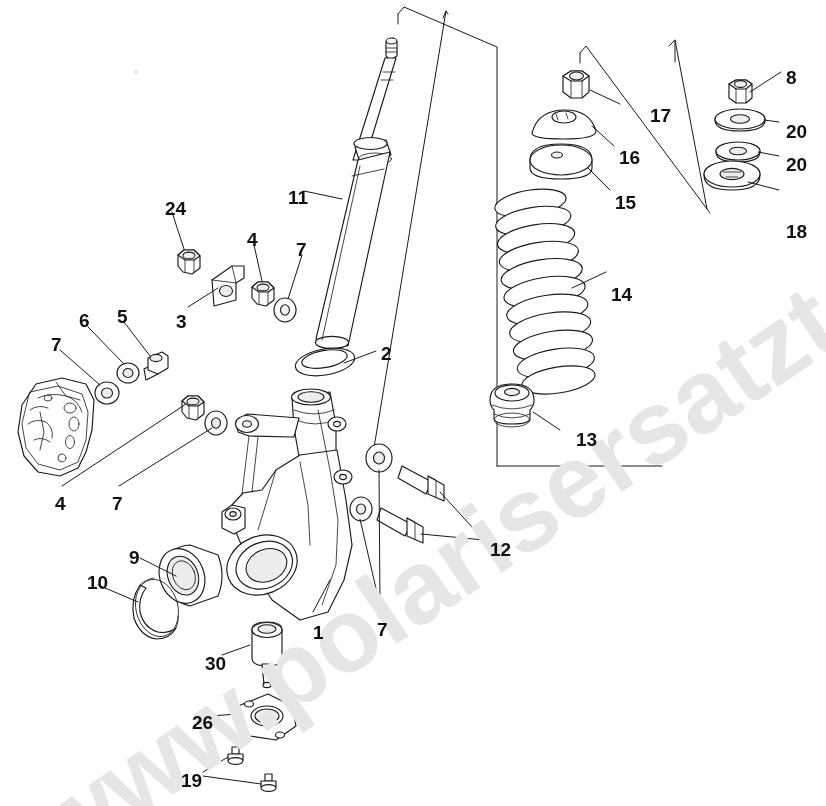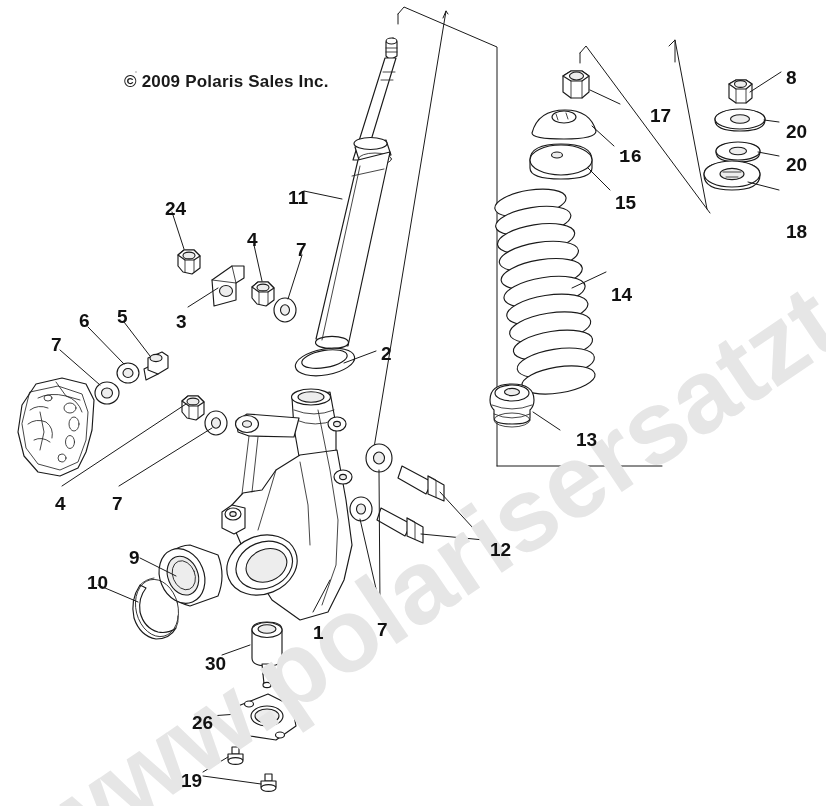--- a/index.html
+++ b/index.html
@@ -419,21 +419,20 @@
       <line class="lead" x1="779" y1="156" x2="758" y2="152"></line>
 
       <line class="lead" x1="779" y1="190" x2="748" y2="182"></line>
     </g>
   </svg>
 
   <div class="watermark-layer">
     <div class="watermark-text" style="left:10px; top:790px; transform: rotate(-34deg);">www.polarisersatzteile.de</div>
   </div>
 
-  <div class="copyright-text">© 2009 Polaris Sales Inc.</div>
 
   <div id="callout-labels">
       <div class="callout-label" style="left: 313px; top: 623px;">1</div>
       <div class="callout-label" style="left: 381px; top: 344px;">2</div>
       <div class="callout-label" style="left: 176px; top: 312px;">3</div>
       <div class="callout-label" style="left: 247px; top: 230px;">4</div>
       <div class="callout-label" style="left: 55px; top: 494px;">4</div>
       <div class="callout-label" style="left: 117px; top: 307px;">5</div>
       <div class="callout-label" style="left: 79px; top: 311px;">6</div>
       <div class="callout-label" style="left: 296px; top: 240px;">7</div>
@@ -441,21 +440,21 @@
       <div class="callout-label" style="left: 112px; top: 494px;">7</div>
       <div class="callout-label" style="left: 377px; top: 620px;">7</div>
       <div class="callout-label" style="left: 786px; top: 68px;">8</div>
       <div class="callout-label" style="left: 129px; top: 548px;">9</div>
       <div class="callout-label" style="left: 87px; top: 573px;">10</div>
       <div class="callout-label" style="left: 288px; top: 188px;">11</div>
       <div class="callout-label" style="left: 490px; top: 540px;">12</div>
       <div class="callout-label" style="left: 576px; top: 430px;">13</div>
       <div class="callout-label" style="left: 611px; top: 277px; margin-top: 8px;">14</div>
       <div class="callout-label" style="left: 615px; top: 193px;">15</div>
-      <div class="callout-label" style="left: 619px; top: 148px; font-family: Liberation Mono, monospace;">16</div>
+      <div class="callout-label" style="left: 619px; top: 148px;">16</div>
       <div class="callout-label" style="left: 650px; top: 106px;">17</div>
       <div class="callout-label" style="left: 786px; top: 190px; margin-top: 32px;">18</div>
       <div class="callout-label" style="left: 786px; top: 155px;">20</div>
       <div class="callout-label" style="left: 786px; top: 122px;">20</div>
       <div class="callout-label" style="left: 192px; top: 713px;">26</div>
       <div class="callout-label" style="left: 181px; top: 771px;">19</div>
       <div class="callout-label" style="left: 205px; top: 654px;">30</div>
       <div class="callout-label" style="left: 165px; top: 199px;">24</div>
     </div>
 

